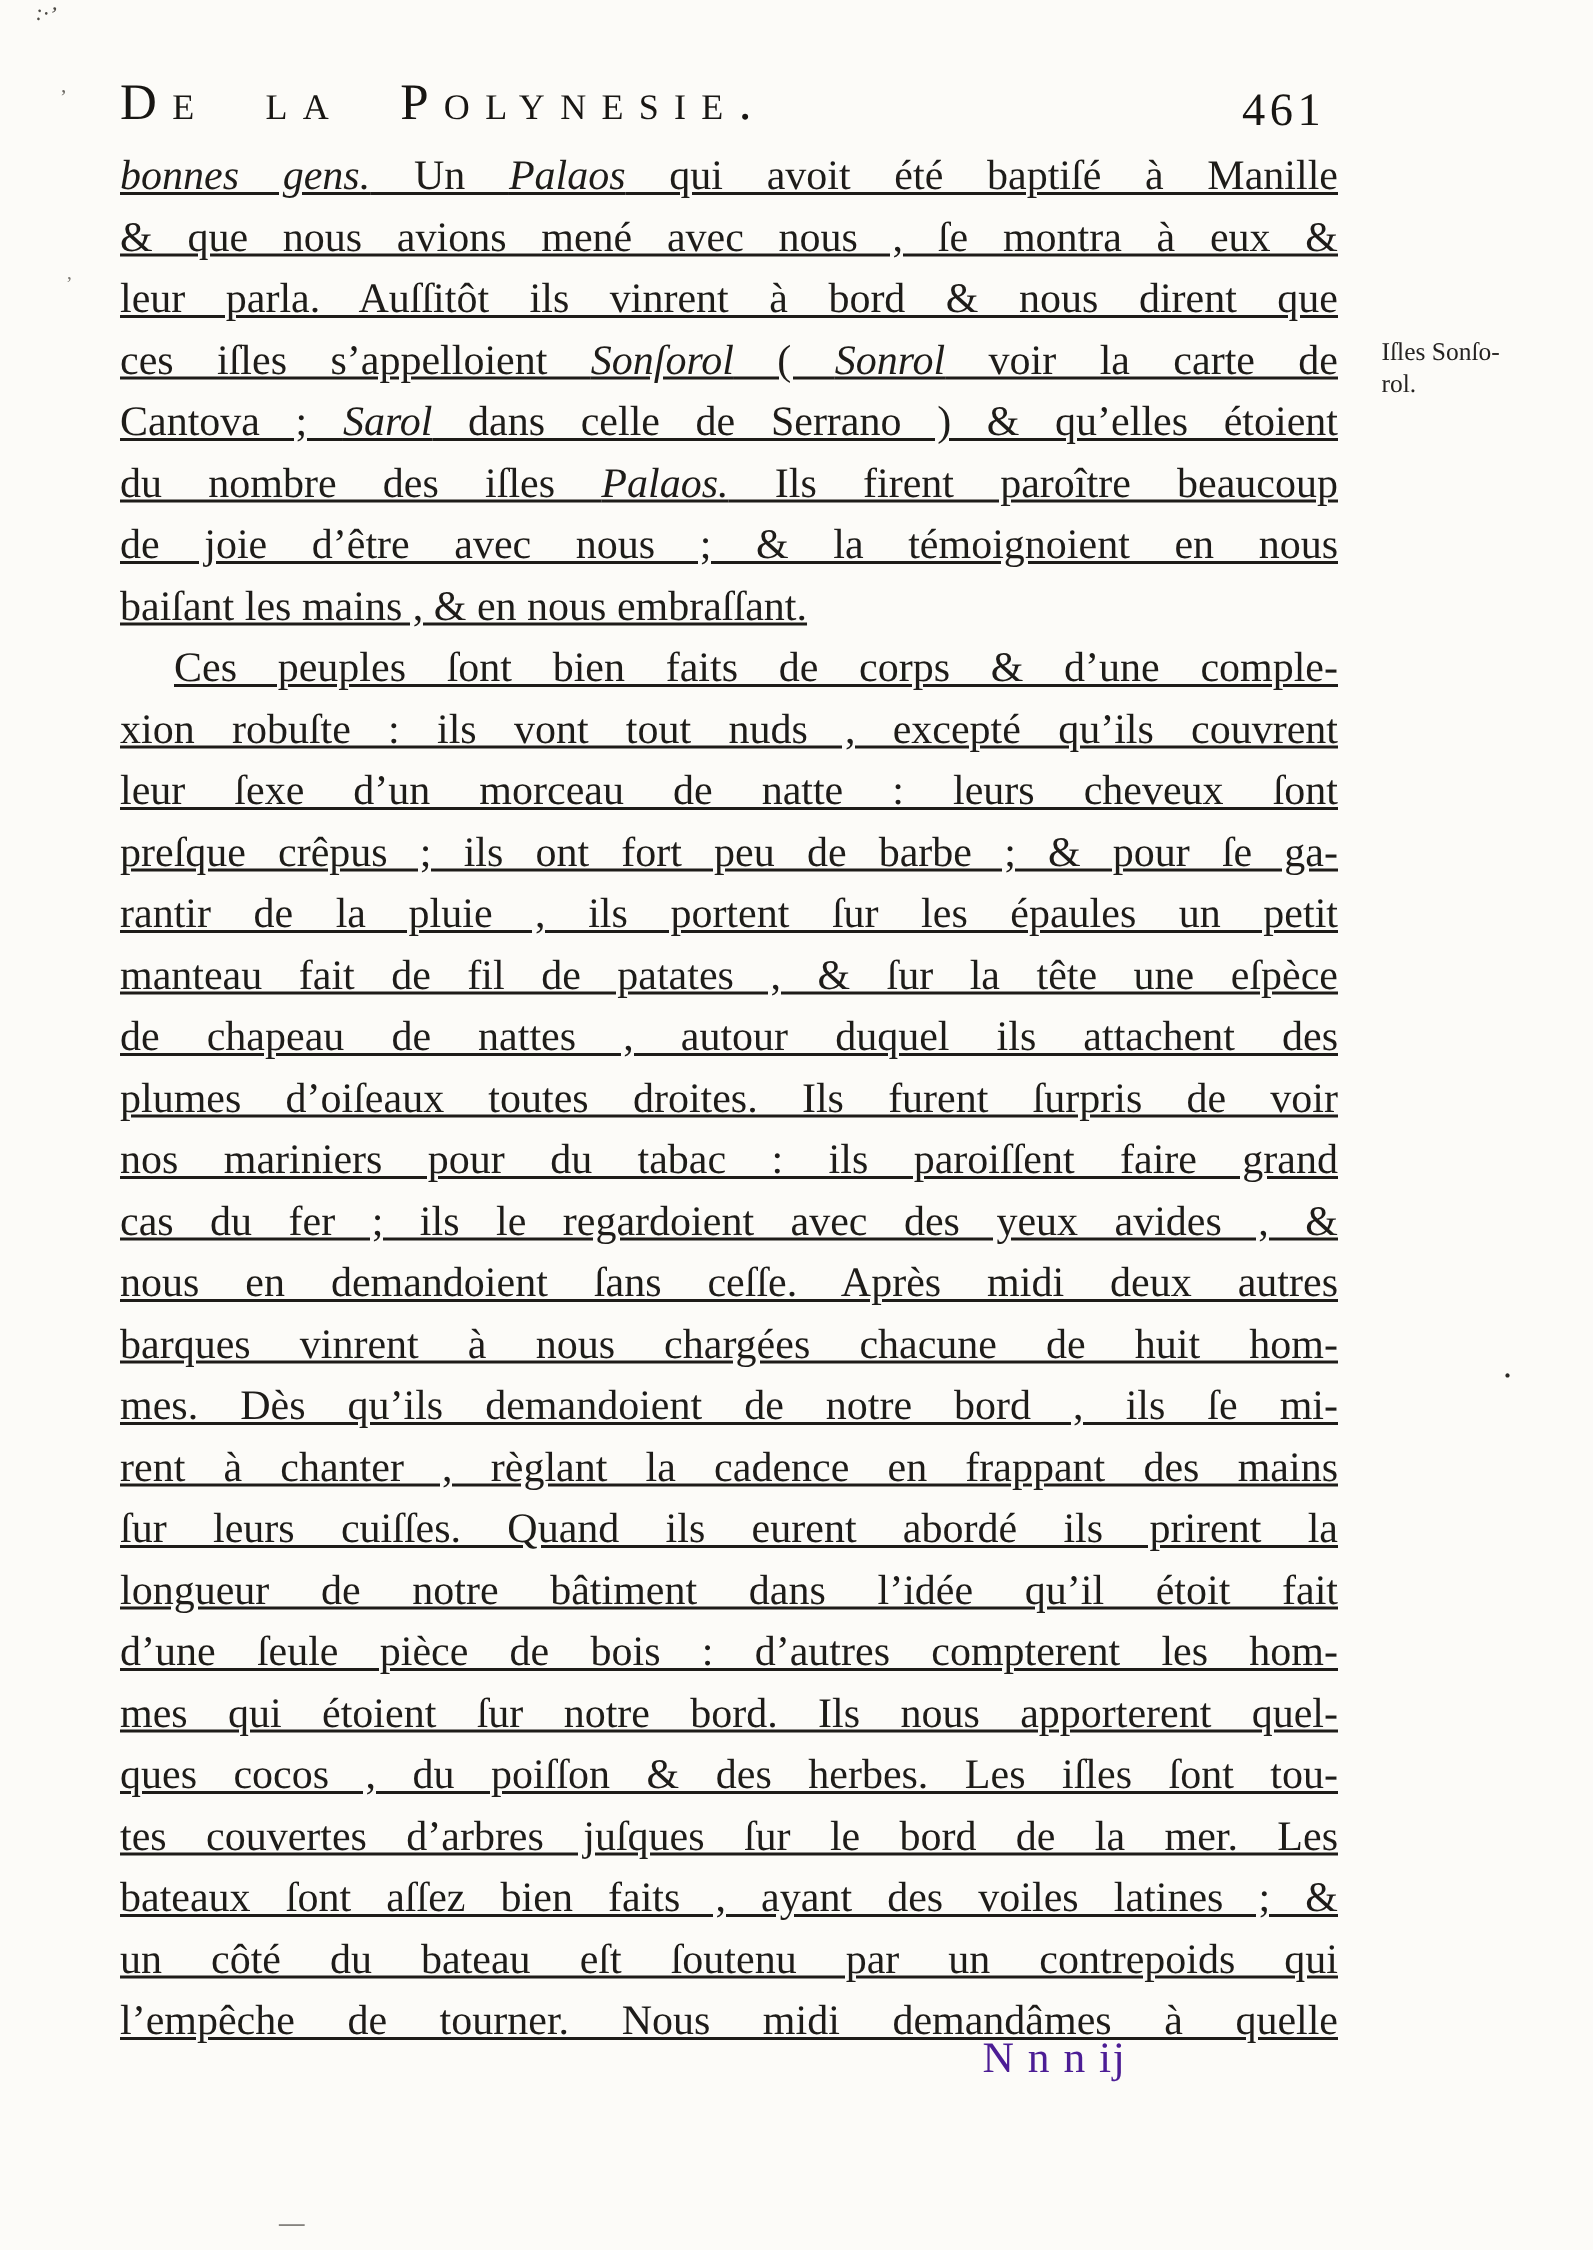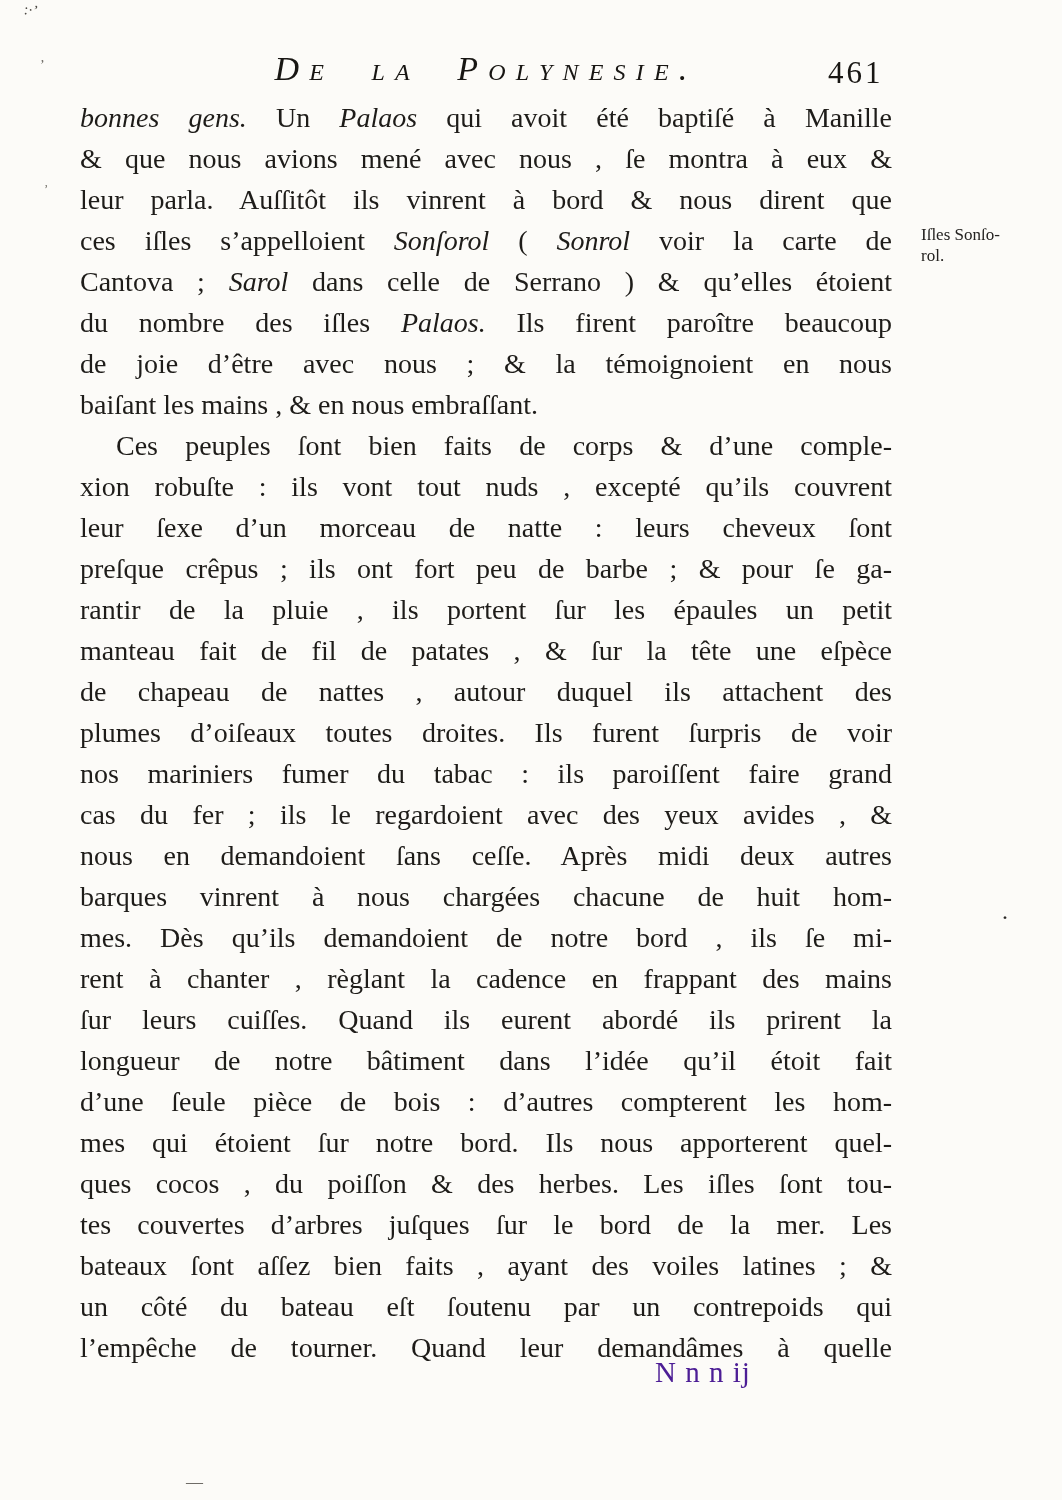--- a/index.html
+++ b/index.html
@@ -6,36 +6,36 @@
   .page{
     position:relative;
     width:1062px;height:1500px;
     background:#fcfbf8;
     font-family:"Liberation Serif","DejaVu Serif",serif;
     color:#1e1c19;
     overflow:hidden;
   }
   .running-title{
     position:absolute;top:50px;left:80px;width:812px;
-    text-align:center;
+    text-align:left;
     font-variant:small-caps;
     font-size:34px;
     letter-spacing:0.30em;
     word-spacing:0.55em;
     color:#181613;
     white-space:nowrap;
-    font-style:italic;
   }
   .page-number{
     position:absolute;top:55px;left:828px;
     font-size:31px;letter-spacing:3px;color:#181613;
   }
   .body-text{
     position:absolute;top:97px;left:80px;width:812px;
     font-size:28px;
+    text-decoration:underline;
   }
   .line{
     height:41px;line-height:41px;
     text-align:justify;
     text-align-last:justify;
   }
   .line.short{text-align-last:left;}
   .line.indent{text-indent:36px;}
   .it{font-style:italic;}
   .margin-note{
@@ -74,35 +74,35 @@
       <div class="line"><span>de joie d’être avec nous ; &amp; la témoignoient en nous</span></div>
       <div class="line short"><span>baiſant les mains , &amp; en nous embraſſant.</span></div>
       <div class="line indent"><span>Ces peuples ſont bien faits de corps &amp; d’une comple-</span></div>
       <div class="line"><span>xion robuſte : ils vont tout nuds , excepté qu’ils couvrent</span></div>
       <div class="line"><span>leur ſexe d’un morceau de natte : leurs cheveux ſont</span></div>
       <div class="line"><span>preſque crêpus ; ils ont fort peu de barbe ; &amp; pour ſe ga-</span></div>
       <div class="line"><span>rantir de la pluie , ils portent ſur les épaules un petit</span></div>
       <div class="line"><span>manteau fait de fil de patates , &amp; ſur la tête une eſpèce</span></div>
       <div class="line"><span>de chapeau de nattes , autour duquel ils attachent des</span></div>
       <div class="line"><span>plumes d’oiſeaux toutes droites. Ils furent ſurpris de voir</span></div>
-      <div class="line"><span>nos mariniers fumer du tabac : ils paroiſſent faire grand</span></div>
+      <div class="line"><span>nos mariniers pour du tabac : ils paroiſſent faire grand</span></div>
       <div class="line"><span>cas du fer ; ils le regardoient avec des yeux avides , &amp;</span></div>
       <div class="line"><span>nous en demandoient ſans ceſſe. Après midi deux autres</span></div>
       <div class="line"><span>barques vinrent à nous chargées chacune de huit hom-</span></div>
       <div class="line"><span>mes. Dès qu’ils demandoient de notre bord , ils ſe mi-</span></div>
       <div class="line"><span>rent à chanter , règlant la cadence en frappant des mains</span></div>
       <div class="line"><span>ſur leurs cuiſſes. Quand ils eurent abordé ils prirent la</span></div>
       <div class="line"><span>longueur de notre bâtiment dans l’idée qu’il étoit fait</span></div>
       <div class="line"><span>d’une ſeule pièce de bois : d’autres compterent les hom-</span></div>
       <div class="line"><span>mes qui étoient ſur notre bord. Ils nous apporterent quel-</span></div>
       <div class="line"><span>ques cocos , du poiſſon &amp; des herbes. Les iſles ſont tou-</span></div>
       <div class="line"><span>tes couvertes d’arbres juſques ſur le bord de la mer. Les</span></div>
       <div class="line"><span>bateaux ſont aſſez bien faits , ayant des voiles latines ; &amp;</span></div>
       <div class="line"><span>un côté du bateau eſt ſoutenu par un contrepoids qui</span></div>
-      <div class="line"><span>l’empêche de tourner. Quand leur demandâmes à quelle</span></div>
+      <div class="line"><span>l’empêche de tourner. Nous midi demandâmes à quelle</span></div>
     </div>
 
   <div class="margin-note note-1">
       <div>Iſles Sonſo-</div>
       <div>rol.</div>
     </div>
 
 
   <div class="catchword">N n n ij</div>
 

